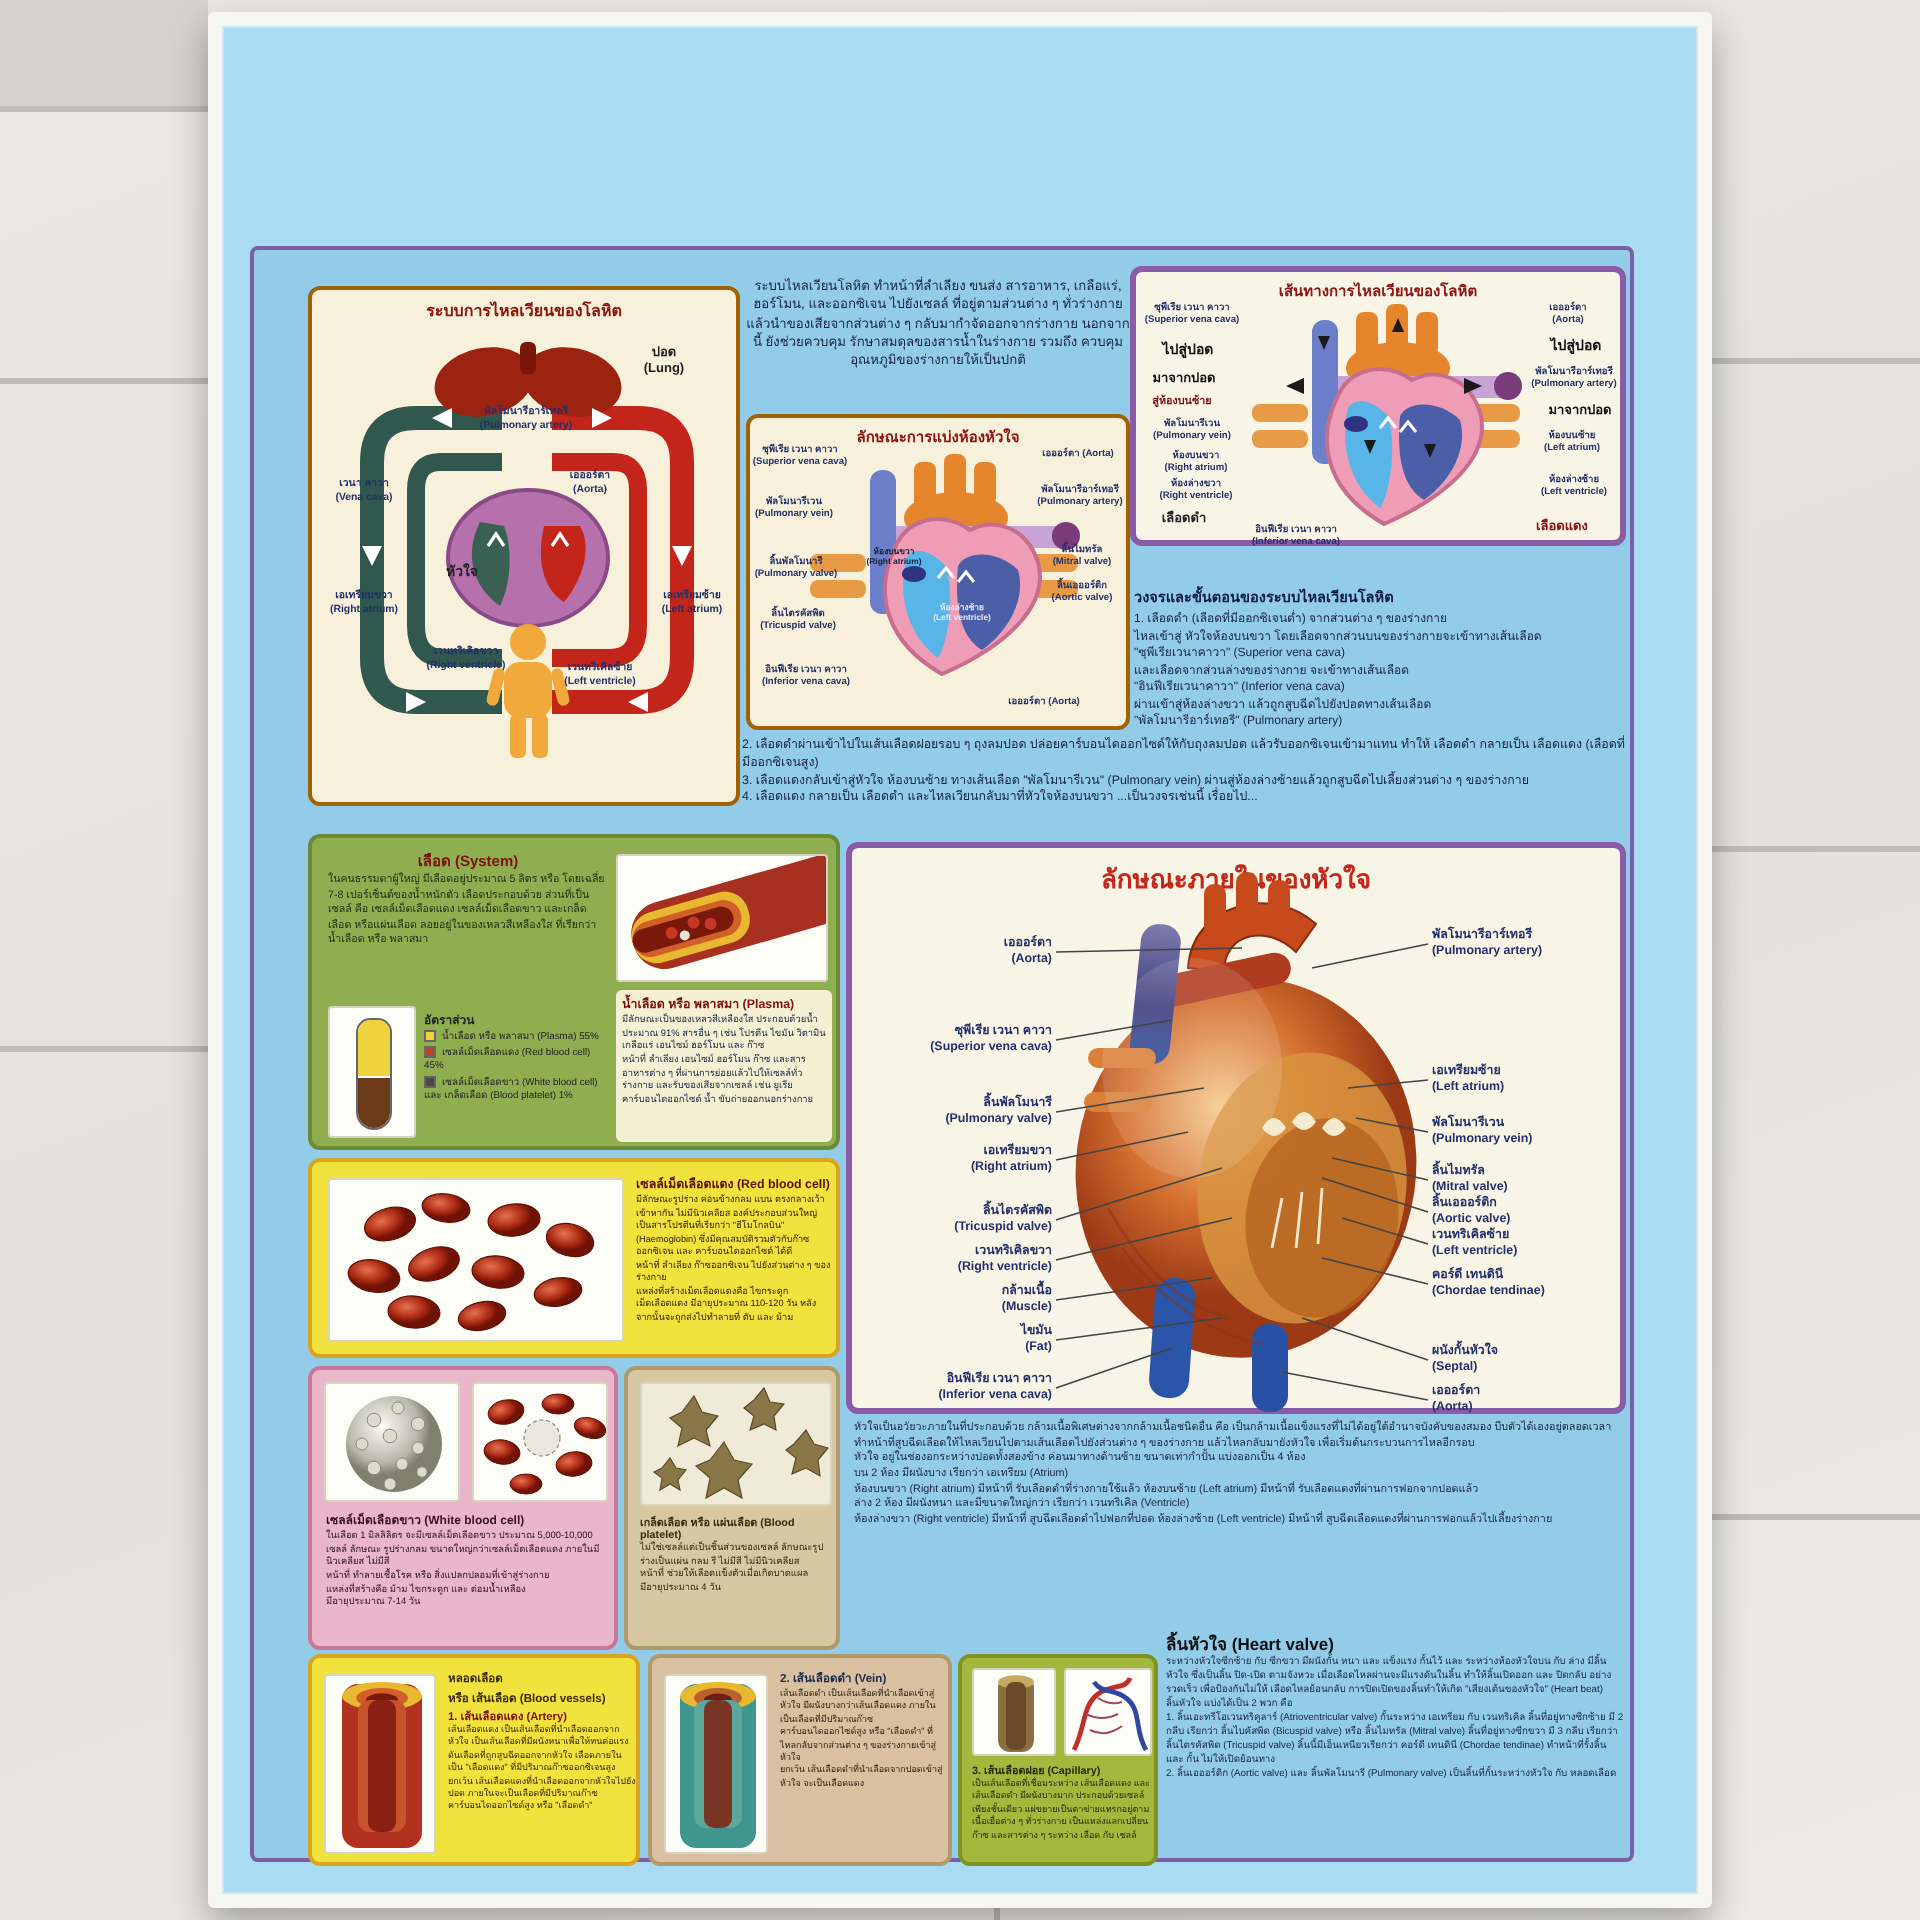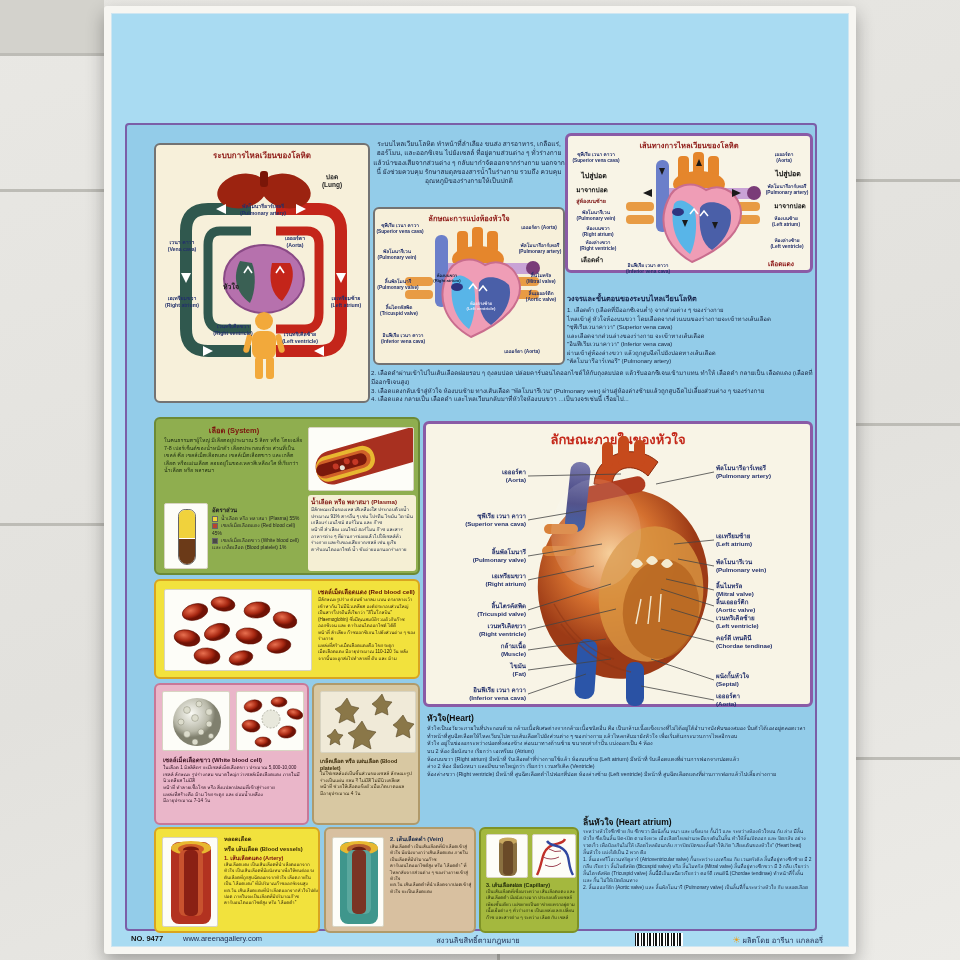--- a/index.html
+++ b/index.html
@@ -16,21 +16,21 @@
           background:#3d3f91;border:3px solid #c23a6e;border-radius:5px}
   .main-title{position:absolute;left:0;top:2px;width:100%;text-align:center;
           font-size:47px;font-weight:bold;color:#d3281c;letter-spacing:1px;
           text-shadow:-2px -2px 0 #fff,2px -2px 0 #fff,-2px 2px 0 #fff,2px 2px 0 #fff,0 -2px 0 #fff,0 2px 0 #fff,-2px 0 0 #fff,2px 0 0 #fff,3px 4px 3px rgba(10,10,60,.55)}
   .sub-th{position:absolute;left:34px;bottom:8px;font-size:19px;font-weight:bold;color:#f5f5f8}
   .sub-en{position:absolute;right:30px;bottom:6px;font-size:25px;font-weight:bold;color:#ffe33c;
           text-shadow:1px 1px 0 #7a1a1a,2px 2px 2px rgba(0,0,0,.4)}
   .content{position:absolute;left:14px;top:110px;width:692px;height:808px;
           background:#93cce9;border:2px solid #7b5ea7;border-radius:4px}
   .panel{position:absolute;border-radius:6px}
-  .cream{background:#f7f0da;border:2px solid #737373}
+  .cream{background:#f7f0da;border:2px solid #a16207}
   .creamp{background:#f8f4e6;border:3px solid #8a5ba6}
   .p-title{position:absolute;width:100%;text-align:center;font-weight:bold;color:#8c1512}
   .lbl{position:absolute;font-size:5.2px;line-height:1.25;color:#23306b;
        white-space:pre-line;text-align:center;font-weight:bold}
   .body-txt{position:absolute;white-space:pre-line;line-height:1.42;color:#16233f}
   .inset{position:absolute;background:#fdfdf8;border:1px solid #d8d4c2;border-radius:2px;overflow:hidden}
   .sw{display:inline-block;width:6px;height:6px;margin-right:3px;border:1px solid #666;vertical-align:middle}
   .ratio-row{font-size:4.9px;color:#222;line-height:1.5;white-space:pre-line}
   .barcode{position:absolute;width:48px;height:13px;
        background:repeating-linear-gradient(90deg,#111 0 1px,#fff 1px 2px,#111 2px 4px,#fff 4px 6px)}
@@ -437,21 +437,20 @@
 (Left ventricle)</div>
         <div class="lbl" style="left:290px;top:210px;width:96px;text-align:left;font-size:6.2px">คอร์ดี เทนดินี
 (Chordae tendinae)</div>
         <div class="lbl" style="left:290px;top:248px;width: 96px;text-align:left;font-size:6.2px">ผนังกั้นหัวใจ
 (Septal)</div>
         <div class="lbl" style="left:290px;top:268px;width:96px;text-align:left;font-size:6.2px">เอออร์ตา
 (Aorta)</div>
       </div>
 
       <div class="abs" style="left:300px;top:586px;width:386px;height:112px">
-        <div style="font-size:8.5px;font-weight:bold;color:#101010">หัวใจ(Heart)</div>
         <div class="body-txt" style="position:static;font-size:5.4px">หัวใจเป็นอวัยวะภายในที่ประกอบด้วย กล้ามเนื้อพิเศษต่างจากกล้ามเนื้อชนิดอื่น คือ เป็นกล้ามเนื้อแข็งแรงที่ไม่ได้อยู่ใต้อำนาจบังคับของสมอง บีบตัวได้เองอยู่ตลอดเวลา ทำหน้าที่สูบฉีดเลือดให้ไหลเวียนไปตามเส้นเลือดไปยังส่วนต่าง ๆ ของร่างกาย แล้วไหลกลับมายังหัวใจ เพื่อเริ่มต้นกระบวนการไหลอีกรอบ
 หัวใจ อยู่ในช่องอกระหว่างปอดทั้งสองข้าง ค่อนมาทางด้านซ้าย ขนาดเท่ากำปั้น แบ่งออกเป็น 4 ห้อง
 บน 2 ห้อง มีผนังบาง เรียกว่า เอเทรียม (Atrium)
 ห้องบนขวา (Right atrium) มีหน้าที่ รับเลือดดำที่ร่างกายใช้แล้ว   ห้องบนซ้าย (Left atrium) มีหน้าที่ รับเลือดแดงที่ผ่านการฟอกจากปอดแล้ว
 ล่าง 2 ห้อง มีผนังหนา และมีขนาดใหญ่กว่า เรียกว่า เวนทริเคิล (Ventricle)
 ห้องล่างขวา (Right ventricle) มีหน้าที่ สูบฉีดเลือดดำไปฟอกที่ปอด   ห้องล่างซ้าย (Left ventricle) มีหน้าที่ สูบฉีดเลือดแดงที่ผ่านการฟอกแล้วไปเลี้ยงร่างกาย</div>
       </div>
 
       <div class="panel" style="left:27px;top:702px;width:166px;height:106px;background:#f2e23d;border:2px solid #d9a520">
         <div class="inset" style="left:6px;top:8px;width:56px;height:90px">
@@ -506,34 +505,24 @@
             <path d="M10,22 q8,4 16,0 M12,30 q8,4 16,-2 M16,14 q6,4 12,2" stroke="#a04858" stroke-width="1" fill="none"></path>
           </svg>
         </div>
         <div class="abs" style="left:5px;top:52px;width:90px">
           <div style="font-size:5.4px;font-weight:bold;color:#202a08">3. เส้นเลือดฝอย (Capillary)</div>
           <div class="body-txt" style="position:static;font-size:4.5px;color:#1c2406">เป็นเส้นเลือดที่เชื่อมระหว่าง เส้นเลือดแดง และ เส้นเลือดดำ มีผนังบางมาก ประกอบด้วยเซลล์เพียงชั้นเดียว แผ่ขยายเป็นตาข่ายแทรกอยู่ตามเนื้อเยื่อต่าง ๆ ทั่วร่างกาย เป็นแหล่งแลกเปลี่ยนก๊าซ และสารต่าง ๆ ระหว่าง เลือด กับ เซลล์</div>
         </div>
       </div>
 
       <div class="abs" style="left:456px;top:690px;width:230px;height:118px">
-        <div style="font-size:8.5px;font-weight:bold;color:#101010">ลิ้นหัวใจ (Heart atrium)</div>
+        <div style="font-size:8.5px;font-weight:bold;color:#101010">ลิ้นหัวใจ (Heart valve)</div>
         <div class="body-txt" style="position:static;font-size:4.9px">ระหว่างหัวใจซีกซ้าย กับ ซีกขวา มีผนังกั้น หนา และ แข็งแรง กั้นไว้ และ ระหว่างห้องหัวใจบน กับ ล่าง มีลิ้นหัวใจ ซึ่งเป็นลิ้น ปิด-เปิด ตามจังหวะ เมื่อเลือดไหลผ่านจะมีแรงดันในลิ้น ทำให้ลิ้นเปิดออก และ ปิดกลับ อย่างรวดเร็ว เพื่อป้องกันไม่ให้ เลือดไหลย้อนกลับ การปิดเปิดของลิ้นทำให้เกิด "เสียงเต้นของหัวใจ" (Heart beat)
 ลิ้นหัวใจ แบ่งได้เป็น 2 พวก คือ
 1. ลิ้นเอะทรีโอเวนทริคูลาร์ (Atrioventricular valve) กั้นระหว่าง เอเทรียม กับ เวนทริเคิล ลิ้นที่อยู่ทางซีกซ้าย มี 2 กลีบ เรียกว่า ลิ้นไบคัสพิด (Bicuspid valve) หรือ ลิ้นไมทรัล (Mitral valve) ลิ้นที่อยู่ทางซีกขวา มี 3 กลีบ เรียกว่า ลิ้นไตรคัสพิด (Tricuspid valve) ลิ้นนี้มีเอ็นเหนียวเรียกว่า คอร์ดี เทนดินี (Chordae tendinae) ทำหน้าที่รั้งลิ้น และ กั้น ไม่ให้เปิดย้อนทาง
 2. ลิ้นเอออร์ติก (Aortic valve) และ ลิ้นพัลโมนารี (Pulmonary valve) เป็นลิ้นที่กั้นระหว่างหัวใจ กับ หลอดเลือด</div>
       </div>
 
     </div>
 
-    <div class="abs" style="left:14px;top:919px;width:706px;height:16px">
-      <div class="footer-txt" style="left:6px;top:2px;font-weight:bold;color:#111">NO. 9477</div>
-      <div class="footer-txt" style="left:58px;top:2px">www.areenagallery.com</div>
-      <div class="footer-txt" style="left:50%;top:2px;transform:translateX(-50%)">สงวนลิขสิทธิ์ตามกฎหมาย</div>
-      <div class="barcode" style="right:148px;top:1px"></div>
-      <div class="footer-txt" style="right:8px;top:2px">
-        <span style="color:#e8a020;font-size:9px">☀</span>
-        <span>ผลิตโดย อารีนา แกลลอรี่</span>
-      </div>
-    </div>
 
   </div>
 </div>
 
 </body></html>

